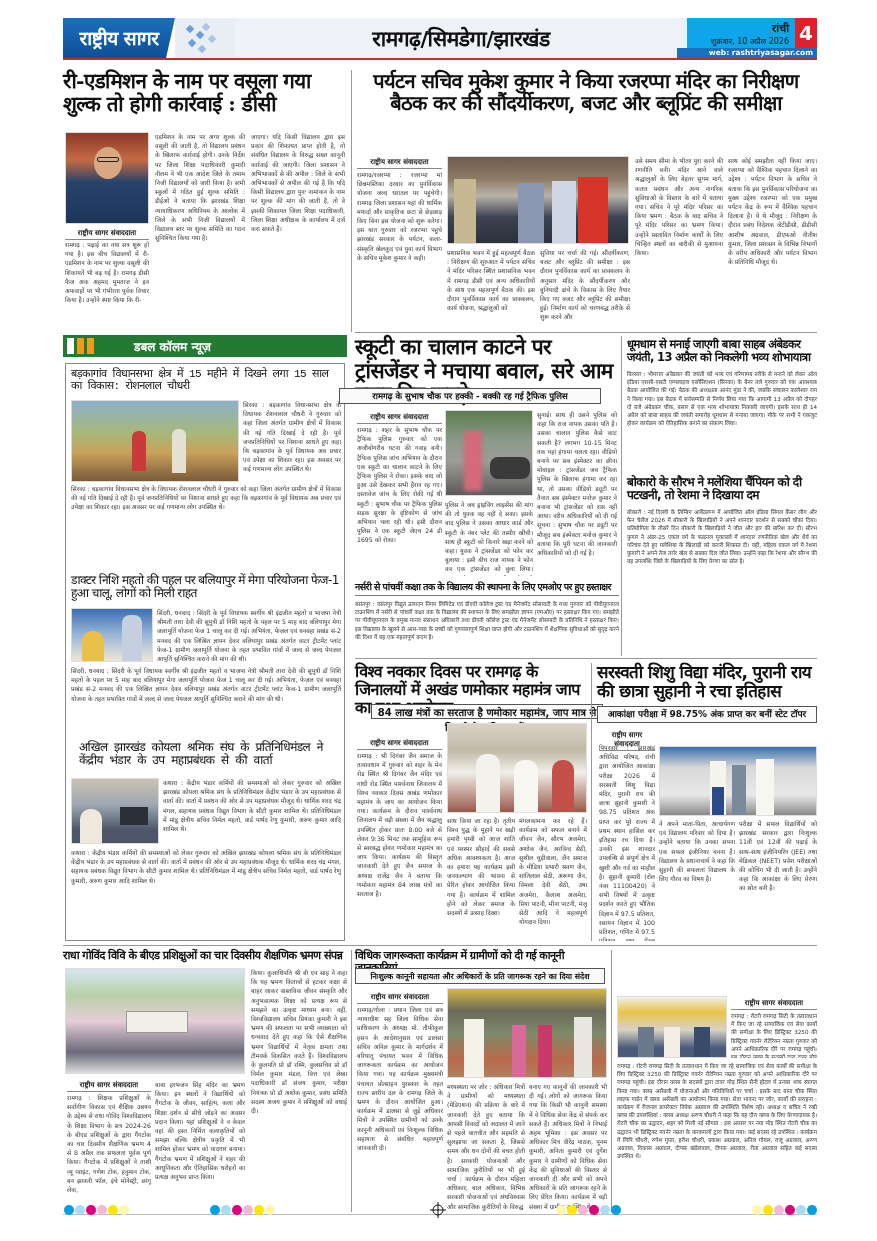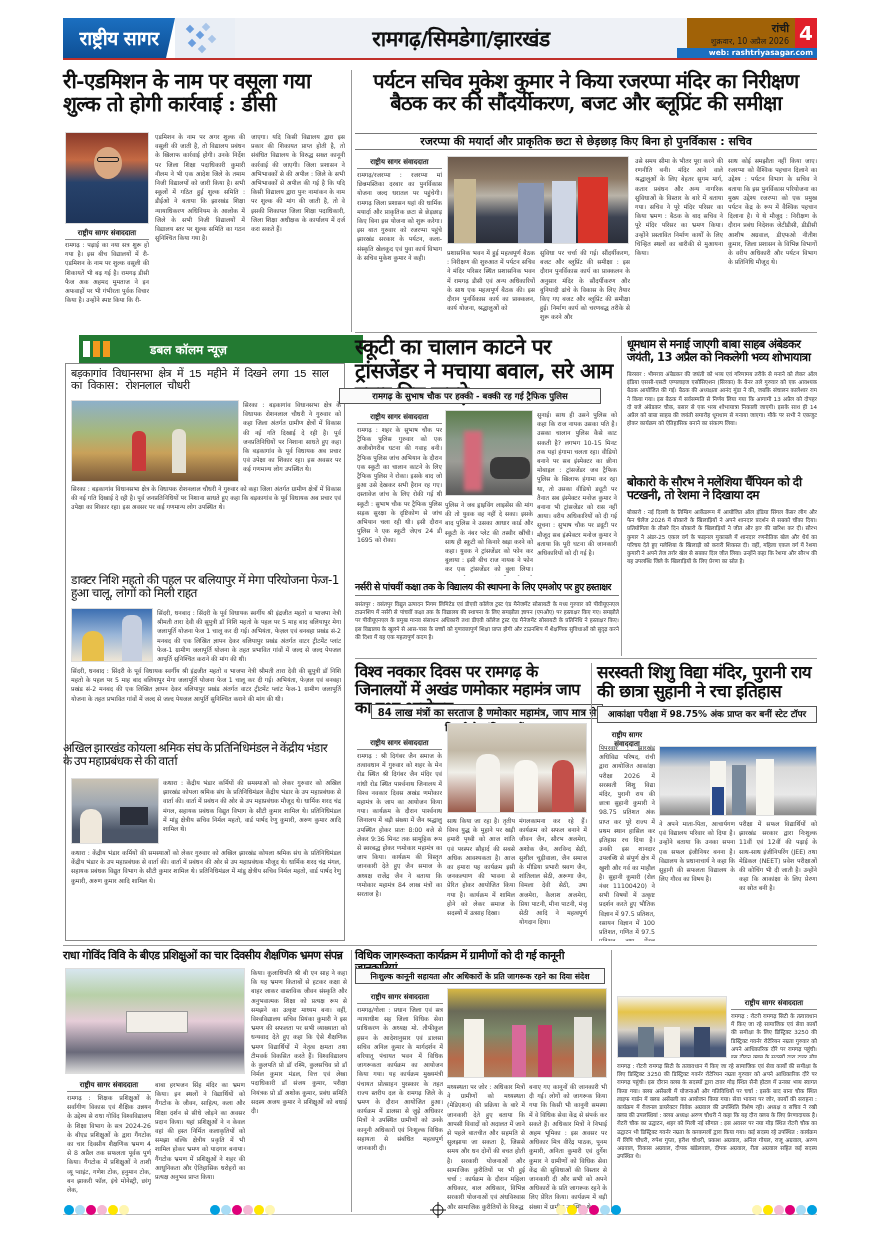--- a/index.html
+++ b/index.html
@@ -10,38 +10,38 @@
 
   
   .masthead { position: absolute; left: 0; top: 0; width: 754px; height: 40px; display: flex; }
   .mast-logo { width: 112px; height: 40px; background: linear-gradient(180deg,#1b6fc0,#0e4f95); color: #fff;
       font-family: "DejaVu Serif", serif; font-weight: bold; font-size: 19px; display: flex; align-items: center; justify-content: center;
       clip-path: polygon(0 0, 100% 0, 92% 100%, 0 100%); letter-spacing: -0.5px; }
   .mast-dots { width: 60px; height: 40px; position: relative; background: #e9eef5; }
   .mast-dots span { position: absolute; width: 6px; height: 6px; background: #4a89d8; transform: rotate(45deg); opacity: .8; }
   .mast-center { flex: 1; height: 40px; background: #eef1f6; display: flex; align-items: center; justify-content: center;
       font-family: "DejaVu Serif", serif; font-weight: bold; font-size: 21px; color: #111; letter-spacing: -0.5px; }
-  .mast-right { width: 130px; height: 40px; background: #a16207; position: relative; }
+  .mast-right { width: 130px; height: 40px; background: #0ea5e9; position: relative; }
   .mast-city { position: absolute; right: 28px; top: 2px; font-size: 11px; font-weight: bold; }
   .mast-date { position: absolute; right: 28px; top: 17px; font-size: 8px; }
   .mast-web { position: absolute; right: 0; top: 30px; height: 10px; width: 140px; background: #1b6fc0; color: #fff; font-size: 7.5px; font-weight: bold; text-align: right; padding-right: 4px; line-height: 10px; }
   .mast-page { position: absolute; right: 0; top: 0; width: 22px; height: 30px; background: #e0202a; color: #fff; font-weight: bold; font-size: 20px; text-align: center; line-height: 30px; }
   .mast-rule { position: absolute; left: 0; top: 40px; width: 754px; height: 2px; background: #c0302a; }
 
   
   .head { position: absolute; font-family: "DejaVu Serif", serif; font-weight: bold; color: #111; line-height: 1.12; letter-spacing: -0.6px; }
   .sub { position: absolute; border: 1px solid #555; background: #fafafa; font-weight: bold; font-size: 9.5px; text-align: center; line-height: 15px; color: #111; }
   .byline { position: absolute; font-size: 7px; font-weight: bold; text-align: center; color: #222; border-bottom: 1px solid #888; padding-bottom: 2px; }
   .body { position: absolute; font-size: 6.2px; line-height: 9.2px; color: #333; text-align: justify; overflow: hidden; }
   .photo { position: absolute; overflow: hidden; border: 1px solid #ddd; }
   .vrule { position: absolute; width: 1px; background: #999; }
   .hrule { position: absolute; height: 1px; background: #999; }
   .box { position: absolute; border: 1px solid #888; }
 
-  .dc-band { position: absolute; left: 0; top: 317px; width: 284px; height: 28px; background: #237a32; display: flex; align-items: center; margin-left: 16px; }
+  .dc-band { position: absolute; left: 0; top: 317px; width: 284px; height: 22px; background: #237a32; display: flex; align-items: center; }
   .dc-band .stripe { width: 7px; height: 16px; margin-left: 4px; }
   .dc-band .lbl { color: #fff; font-weight: bold; font-size: 12px; margin-left: 40px; }
 
   .footer-dots { position: absolute; top: 1205px; display: flex; gap: 1px; }
   .footer-dots i { display: block; width: 10px; height: 10px; border-radius: 50%; }
   .reg { position: absolute; left: 430px; top: 1202px; width: 16px; height: 16px; }
 </style>
 </head>
 <body>
 
@@ -72,21 +72,20 @@
     <div style="position:absolute;left:28px;top:14px;width:28px;height:32px;border-radius:50%;background:#d9a882;"></div>
     <div style="position:absolute;left:31px;top:24px;width:22px;height:5px;border:1px solid #222;border-radius:2px;"></div>
   </div>
   <div class="byline" style="left:2px;top:210px;width:84px;">राष्ट्रीय सागर संवाददाता</div>
   <div class="body" style="left:2px;top:222px;width:84px;height:92px;">रामगढ़ : पढ़ाई का नया सत्र शुरू हो गया है। इस बीच विद्यालयों में री-एडमिशन के नाम पर शुल्क वसूली की शिकायतें भी बढ़ गई है। रामगढ़ डीसी फैज अक अहमद मुमताज ने इन अफवाहों पर भी गंभीरता पूर्वक विचार किया है। उन्होंने स्पष्ट किया कि री-</div>
   <div class="body" style="left:92px;top:114px;width:90px;height:200px;">एडमिशन के नाम पर अगर शुल्क की वसूली की जाती है, तो विद्यालय प्रबंधन के खिलाफ कार्रवाई होगी। उनके निर्देश पर जिला शिक्षा पदाधिकारी कुमारी नीलम ने भी एक आदेश जिले के तमाम निजी विद्यालयों को जारी किया है। सभी स्कूलों में गठित हुई शुल्क समिति : डीईओ ने बताया कि झारखंड शिक्षा न्यायाधिकरण अधिनियम के आलोक में जिले के सभी निजी विद्यालयों में विद्यालय स्तर पर शुल्क समिति का गठन सुनिश्चित किया गया है।</div>
   <div class="body" style="left:188px;top:114px;width:94px;height:200px;">जाएगा। यदि किसी विद्यालय द्वारा इस प्रकार की शिकायत प्राप्त होती है, तो संबंधित विद्यालय के विरुद्ध सख्त कानूनी कार्रवाई की जाएगी। जिला प्रशासन ने अभिभावकों से की अपील : जिले के सभी अभिभावकों से अपील की गई है कि यदि किसी विद्यालय द्वारा पुनः नामांकन के नाम पर शुल्क की मांग की जाती है, तो वे इसकी शिकायत जिला शिक्षा पदाधिकारी, जिला शिक्षा अधीक्षक के कार्यालय में दर्ज करा सकते हैं।</div>
   <div class="vrule" style="left:288px;top:52px;height:262px;"></div>
 
   <div class="head" style="left:292px;top:52px;width:462px;font-size:20px;text-align:center;">पर्यटन सचिव मुकेश कुमार ने किया रजरप्पा मंदिर का निरीक्षण बैठक कर की सौंदर्यीकरण, बजट और ब्लूप्रिंट की समीक्षा</div>
-  <div class="sub" style="left:292px;top:115px;width:462px;height:17px;font-size:11px;border:none;border-top:1px solid #777;border-bottom:1px solid #777;background:#fff;">रजरप्पा की मयार्दा और प्राकृतिक छटा से छेड़छाड़ किए बिना हो पुनर्विकास : सचिव</div>
   <div class="byline" style="left:294px;top:139px;width:85px;">राष्ट्रीय सागर संवाददाता</div>
   <div class="body" style="left:294px;top:152px;width:85px;height:160px;">रामगढ़/रजरप्पा : रजरप्पा मां छिन्नमस्तिका दरबार का पुनर्विकास योजना जल्द धरातल पर पहुंचेगी। रामगढ़ जिला प्रशासन यहां की धार्मिक मयार्दा और प्राकृतिक छटा से छेड़छाड़ किए बिना इस योजना को शुरू करेगा। इस बात गुरुवार को रजरप्पा पहुंचे झारखंड सरकार के पर्यटन, कला-संस्कृति खेलकूद एवं युवा कार्य विभाग के सचिव मुकेश कुमार ने कही।</div>
   <div class="photo" style="left:384px;top:138px;width:182px;height:88px;background:linear-gradient(180deg,#6d5b4d 0%,#8d7a66 25%,#b9b3a8 45%,#3d4352 70%,#2b2f3a 100%);">
     <div style="position:absolute;right:20px;top:20px;width:30px;height:68px;background:#d8352a;"></div>
     <div style="position:absolute;left:6px;top:22px;width:22px;height:66px;background:#c7b793;"></div>
     <div style="position:absolute;left:70px;top:26px;width:26px;height:62px;background:#8a96b2;"></div>
     <div style="position:absolute;left:104px;top:24px;width:24px;height:64px;background:#cfd6e4;"></div>
   </div>
   <div class="body" style="left:384px;top:230px;width:88px;height:82px;">प्रशासनिक भवन में हुई महत्वपूर्ण बैठक : निरीक्षण की शुरुआत में पर्यटन सचिव ने मंदिर परिसर स्थित प्रशासनिक भवन में रामगढ़ डीसी एवं अन्य अधिकारियों के साथ एक महत्वपूर्ण बैठक की। इस दौरान पुनर्विकास कार्य का प्राक्कलन, कार्य योजना, श्रद्धालुओं को</div>
   <div class="body" style="left:477px;top:230px;width:90px;height:82px;">सुविधा पर चर्चा की गई। सौंदर्यीकरण, बजट और ब्लूप्रिंट की समीक्षा : इस दौरान पुनर्विकास कार्य का प्राक्कलन के अनुसार मंदिर के सौंदर्यीकरण और बुनियादी ढांचे के विकास के लिए तैयार किए गए बजट और ब्लूप्रिंट की समीक्षा हुई। निर्माण कार्य को चरणबद्ध तरीके से शुरू करने और</div>
@@ -111,21 +110,21 @@
   <div class="body" style="left:8px;top:466px;width:270px;height:86px;">सिरका : बड़कागांव विधानसभा क्षेत्र के विधायक रोशनलाल चौधरी ने गुरुवार को कहा जिला अंतर्गत ग्रामीण क्षेत्रों में विकास की नई गति दिखाई दे रही है। पूर्व जनप्रतिनिधियों पर निशाना साधते हुए कहा कि बड़कागांव के पूर्व विधायक अब प्रचार एवं उपेक्षा का शिकार रहा। इस अवसर पर कई गणमान्य लोग उपस्थित थे।</div>
 
   <div class="head" style="left:8px;top:556px;width:270px;font-size:12px;font-weight:normal;font-family:'DejaVu Sans',sans-serif;">डाक्टर निशि महतो की पहल पर बलियापुर में मेगा परियोजना फेज-1 हुआ चालू, लोगों को मिली राहत</div>
   <div class="photo" style="left:8px;top:590px;width:82px;height:54px;background:linear-gradient(180deg,#3c6fb2 0%,#9ab6d8 50%,#efe6d6 100%);">
     <div style="position:absolute;left:10px;top:22px;width:22px;height:32px;background:#e8c04a;border-radius:10px 10px 0 0;"></div>
     <div style="position:absolute;left:50px;top:6px;width:20px;height:48px;background:#c6cfe0;border-radius:8px 8px 0 0;"></div>
   </div>
   <div class="body" style="left:94px;top:590px;width:184px;height:54px;">सिंदरी, धनबाद : सिंदरी के पूर्व विधायक स्वर्गीय श्री इंद्रजीत महतो व भाजपा नेत्री श्रीमती तारा देवी की सुपुत्री डॉ निशि महतो के पहल पर 5 माह बाद बलियापुर मेगा जलापूर्ति योजना फेज 1 चालू कर दी गई। अभियंता, फेज़ल एवं बनबहा प्रखंड सं-2 मनबद की एक लिखित ज्ञापन देकर बलियापुर प्रखंड अंतर्गत वाटर ट्रीटमेंट प्लांट फेज-1 ग्रामीण जलापूर्ति योजना के तहत प्रभावित गांवों में जल्द से जल्द पेयजल आपूर्ति सुनिश्चित कराने की मांग की थी।</div>
   <div class="body" style="left:8px;top:648px;width:270px;height:72px;">सिंदरी, धनबाद : सिंदरी के पूर्व विधायक स्वर्गीय श्री इंद्रजीत महतो व भाजपा नेत्री श्रीमती तारा देवी की सुपुत्री डॉ निशि महतो के पहल पर 5 माह बाद बलियापुर मेगा जलापूर्ति योजना फेज 1 चालू कर दी गई। अभियंता, फेज़ल एवं बनबहा प्रखंड सं-2 मनबद की एक लिखित ज्ञापन देकर बलियापुर प्रखंड अंतर्गत वाटर ट्रीटमेंट प्लांट फेज-1 ग्रामीण जलापूर्ति योजना के तहत प्रभावित गांवों में जल्द से जल्द पेयजल आपूर्ति सुनिश्चित कराने की मांग की थी।</div>
 
-  <div class="head" style="left:0;top:724px;width:270px;font-size:12px;font-weight:normal;font-family:Liberation Serif, serif;">अखिल झारखंड कोयला श्रमिक संघ के प्रतिनिधिमंडल ने केंद्रीय भंडार के उप महाप्रबंधक से की वार्ता</div>
+  <div class="head" style="left:16px;top:724px;width:270px;font-size:12px;font-weight:normal;font-family:Liberation Mono, monospace;">अखिल झारखंड कोयला श्रमिक संघ के प्रतिनिधिमंडल ने केंद्रीय भंडार के उप महाप्रबंधक से की वार्ता</div>
   <div class="photo" style="left:8px;top:760px;width:88px;height:66px;background:linear-gradient(180deg,#c9c2b3 0%,#9ea7b2 40%,#4c5668 80%);">
     <div style="position:absolute;left:8px;top:30px;width:22px;height:36px;background:#efe8dc;border-radius:10px 10px 0 0;"></div>
     <div style="position:absolute;left:48px;top:28px;width:28px;height:18px;background:#2b2f3a;"></div>
   </div>
   <div class="body" style="left:100px;top:760px;width:178px;height:66px;">कथारा : केंद्रीय भंडार कर्मियों की समस्याओं को लेकर गुरुवार को अखिल झारखंड कोयला श्रमिक संघ के प्रतिनिधिमंडल केंद्रीय भंडार के उप महाप्रबंधक से वार्ता की। वार्ता में प्रबंधन की ओर से उप महाप्रबंधक मौजूद थे। धार्मिक शरद चंद्र मंगल, सहायक प्रबंधक विद्युत विभाग के सीटी कुमार शामिल थे। प्रतिनिधिमंडल में मांडू क्षेत्रीय सचिव निर्मल महतो, वार्ड पार्षद रेणु कुमारी, अरुण कुमार आदि शामिल थे।</div>
   <div class="body" style="left:8px;top:830px;width:270px;height:88px;">कथारा : केंद्रीय भंडार कर्मियों की समस्याओं को लेकर गुरुवार को अखिल झारखंड कोयला श्रमिक संघ के प्रतिनिधिमंडल केंद्रीय भंडार के उप महाप्रबंधक से वार्ता की। वार्ता में प्रबंधन की ओर से उप महाप्रबंधक मौजूद थे। धार्मिक शरद चंद्र मंगल, सहायक प्रबंधक विद्युत विभाग के सीटी कुमार शामिल थे। प्रतिनिधिमंडल में मांडू क्षेत्रीय सचिव निर्मल महतो, वार्ड पार्षद रेणु कुमारी, अरुण कुमार आदि शामिल थे।</div>
 
   <div class="head" style="left:292px;top:318px;width:262px;font-size:21px;font-family:'DejaVu Sans',sans-serif;">स्कूटी का चालान काटने पर ट्रांसजेंडर ने मचाया बवाल, सरे आम उतार दिए कपड़े</div>
   <div class="sub" style="left:276px;top:370px;width:262px;height:16px;font-size:8.5px;">रामगढ़ के सुभाष चौक पर हक्की - बक्की रह गई ट्रैफिक पुलिस</div>
   <div class="byline" style="left:294px;top:394px;width:85px;">राष्ट्रीय सागर संवाददाता</div>

